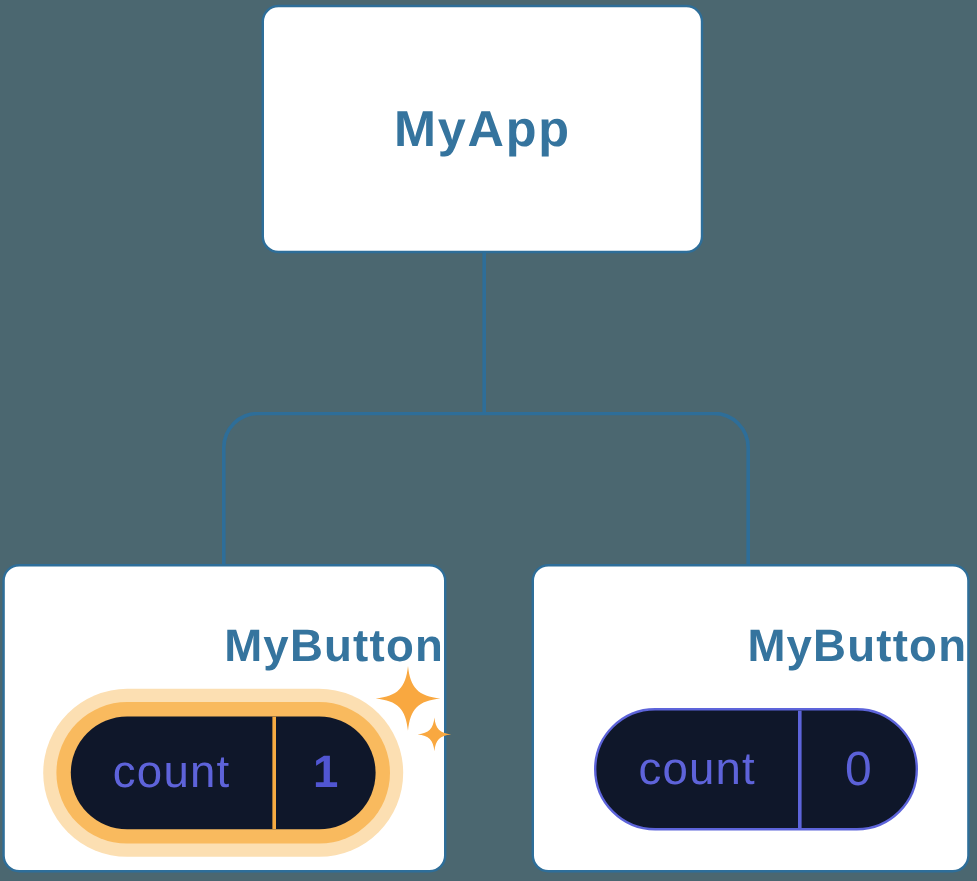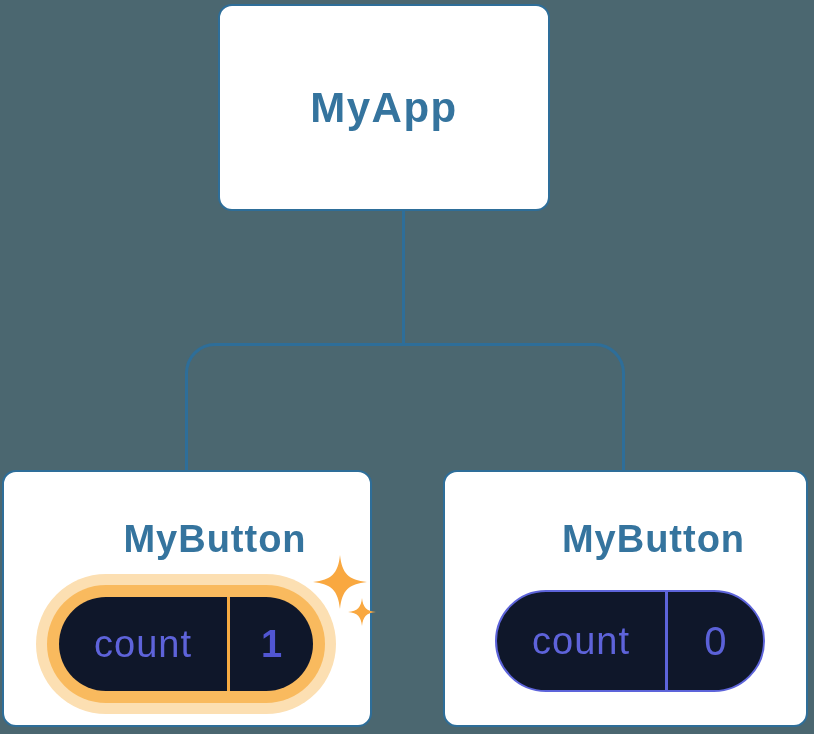--- a/index.html
+++ b/index.html
@@ -11,21 +11,21 @@
     font-family: "Liberation Sans", sans-serif;
   }
   .card {
     position: absolute;
     background: #ffffff;
     border: 2px solid #2e6e99;
     border-radius: 14px;
     box-sizing: border-box;
   }
   .node-app {
-    left: 218px; top: 4px; width: 332px; height: 207px;
+    left: 218px; top: 4px; width: 368px; height: 207px;
     display: flex; align-items: center; justify-content: center;
   }
   .app-title {
     color: #35749e; font-size: 42px; font-weight: 700; letter-spacing: 1.5px;
   }
   .stem {
     position: absolute; left: 402px; top: 210px; width: 3px; height: 134px;
     background: #2e6e99;
   }
   .connector {
@@ -33,22 +33,22 @@
     box-sizing: border-box;
     border: 3px solid #2e6e99;
     border-bottom: none;
     border-radius: 30px 30px 0 0;
   }
   .node-btn { top: 470px; width: 370px; height: 257px; }
   .node-btn.left-node  { left: 2px; }
   .node-btn.right-node { left: 443px; width: 365px; }
   .btn-title {
     position: absolute; top: 46px; left: 0; width: 100%;
-    text-align: center;
-    color: #35749e; font-size: 38px; font-weight: 700; letter-spacing: 1px; margin-left: 28px;
+    text-align: right;
+    color: #35749e; font-size: 38px; font-weight: 700; letter-spacing: 1px;
   }
   .pill {
     position: absolute;
     background: #0f172a;
     display: flex; align-items: stretch;
     overflow: hidden;
   }
   .pill.highlight {
     left: 55px; top: 125px; width: 254px; height: 94px;
     border-radius: 47px;

